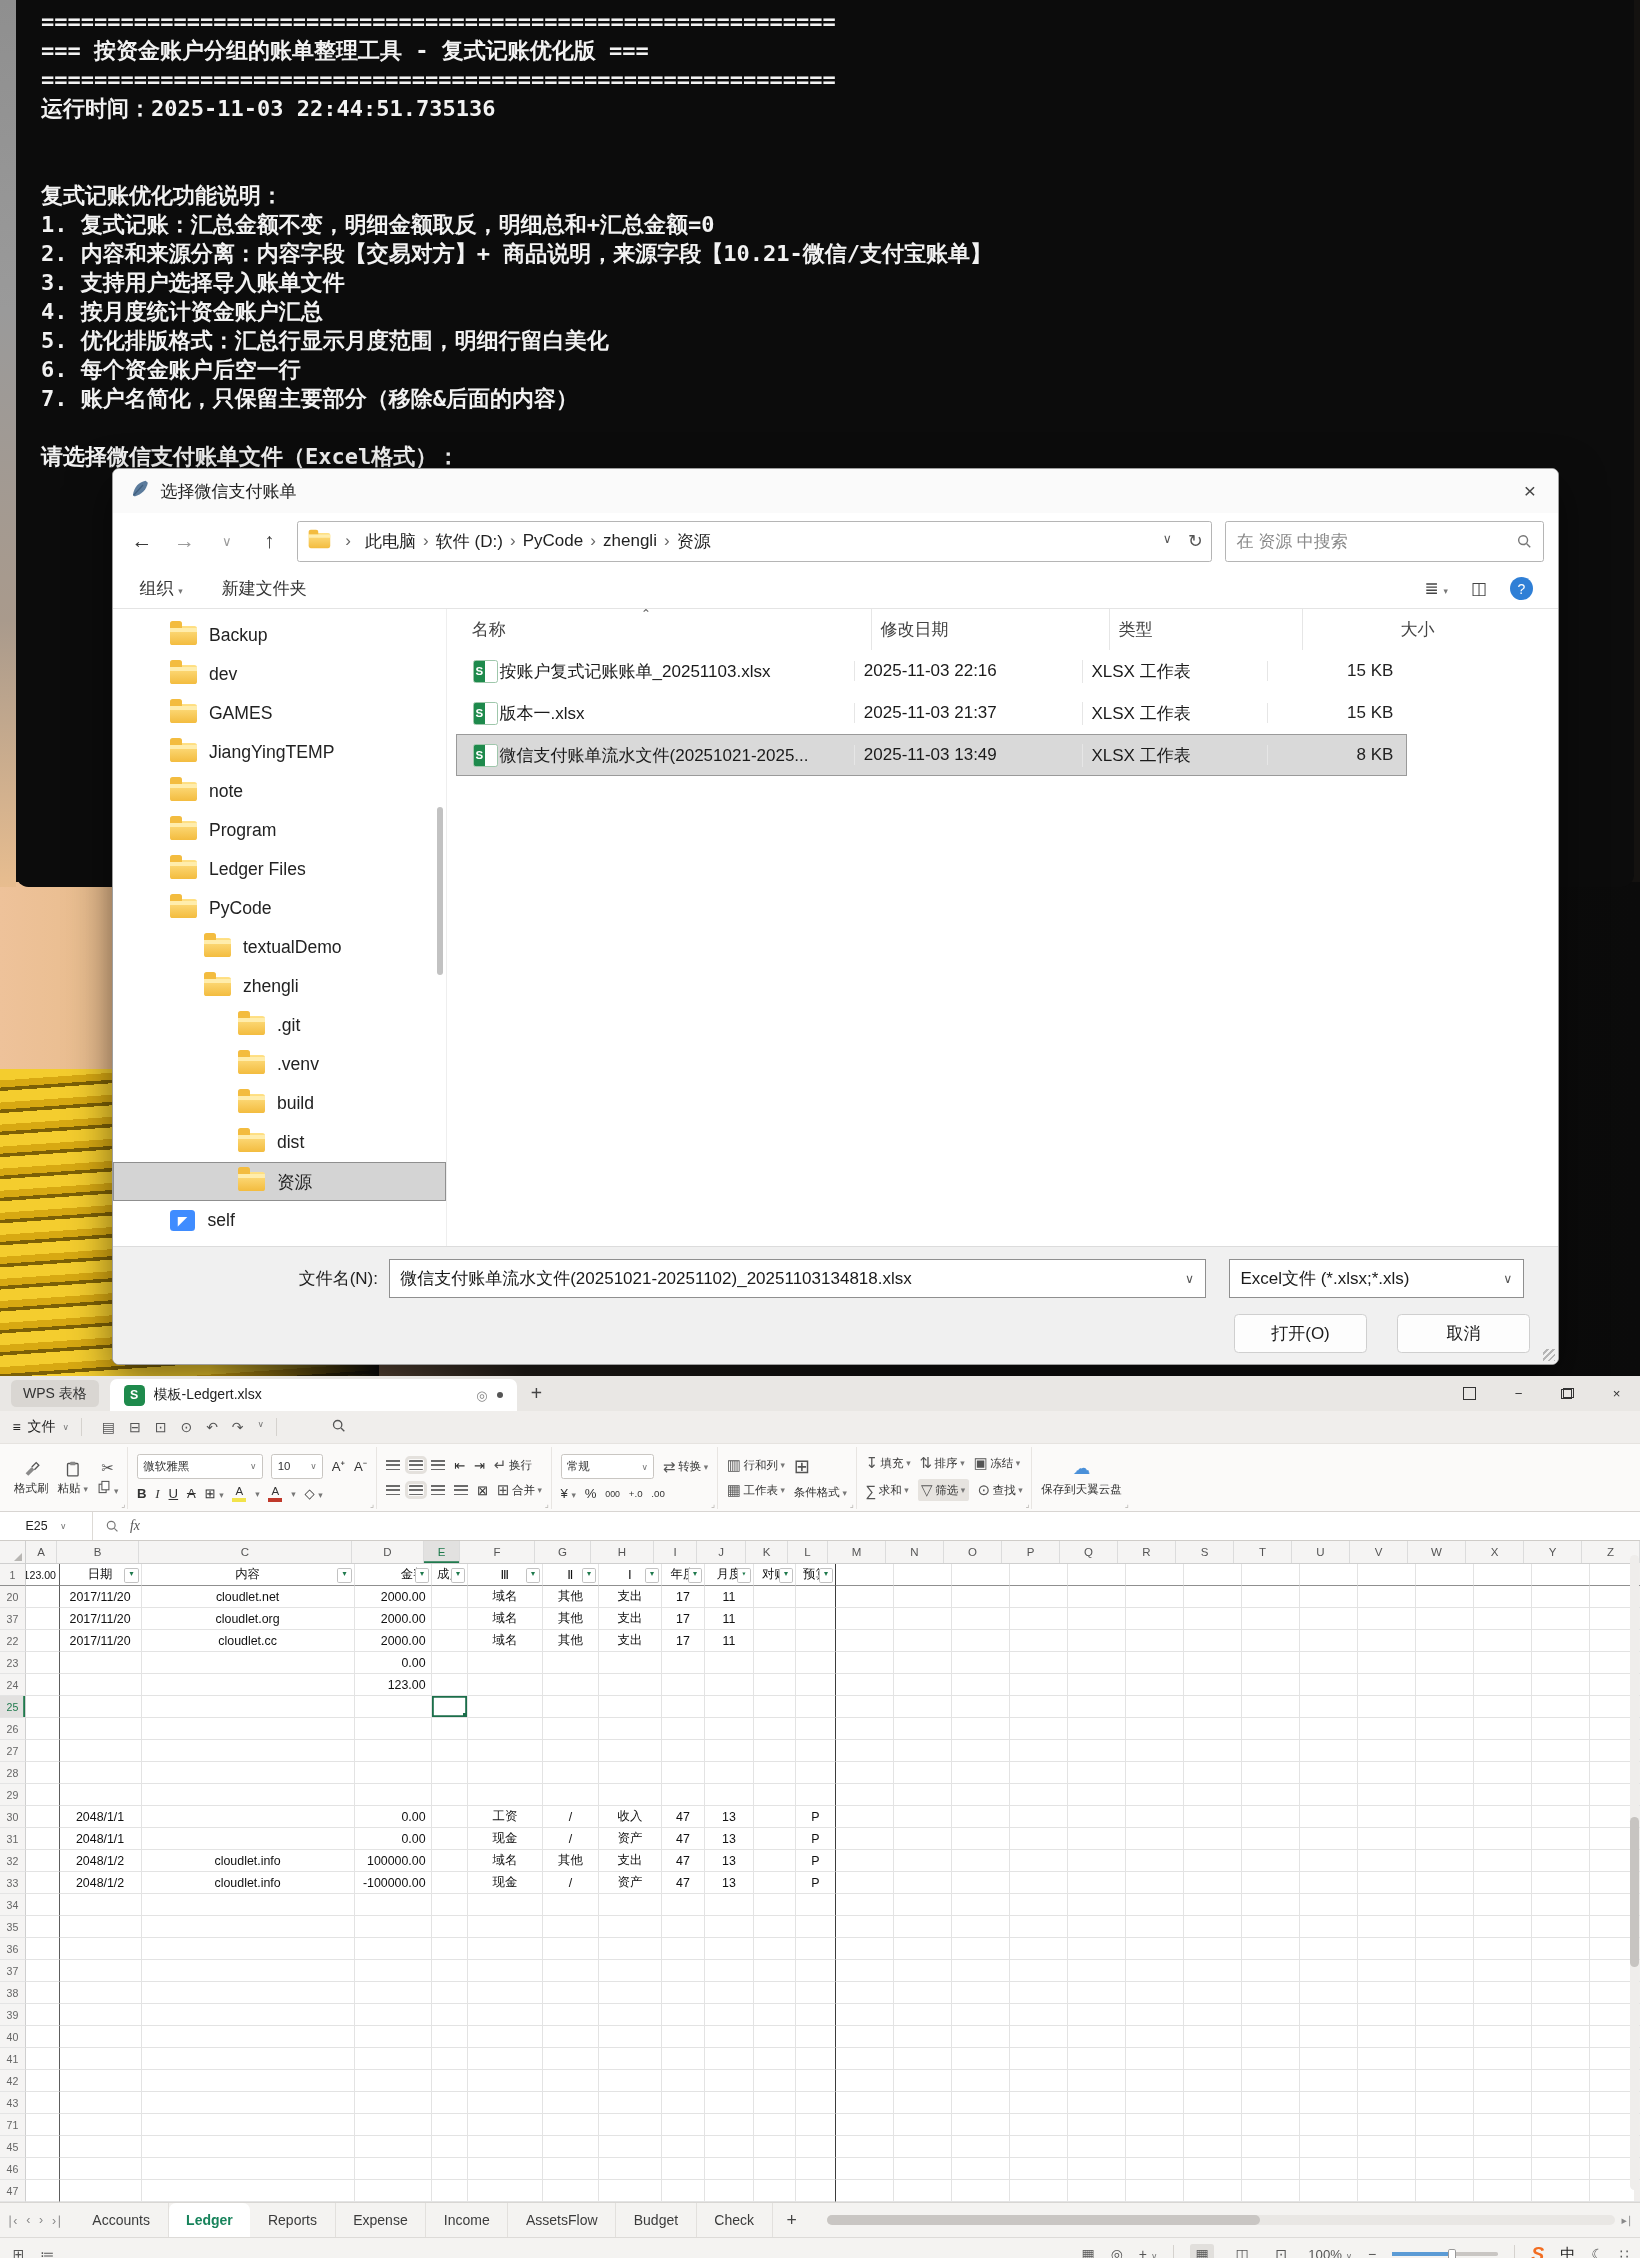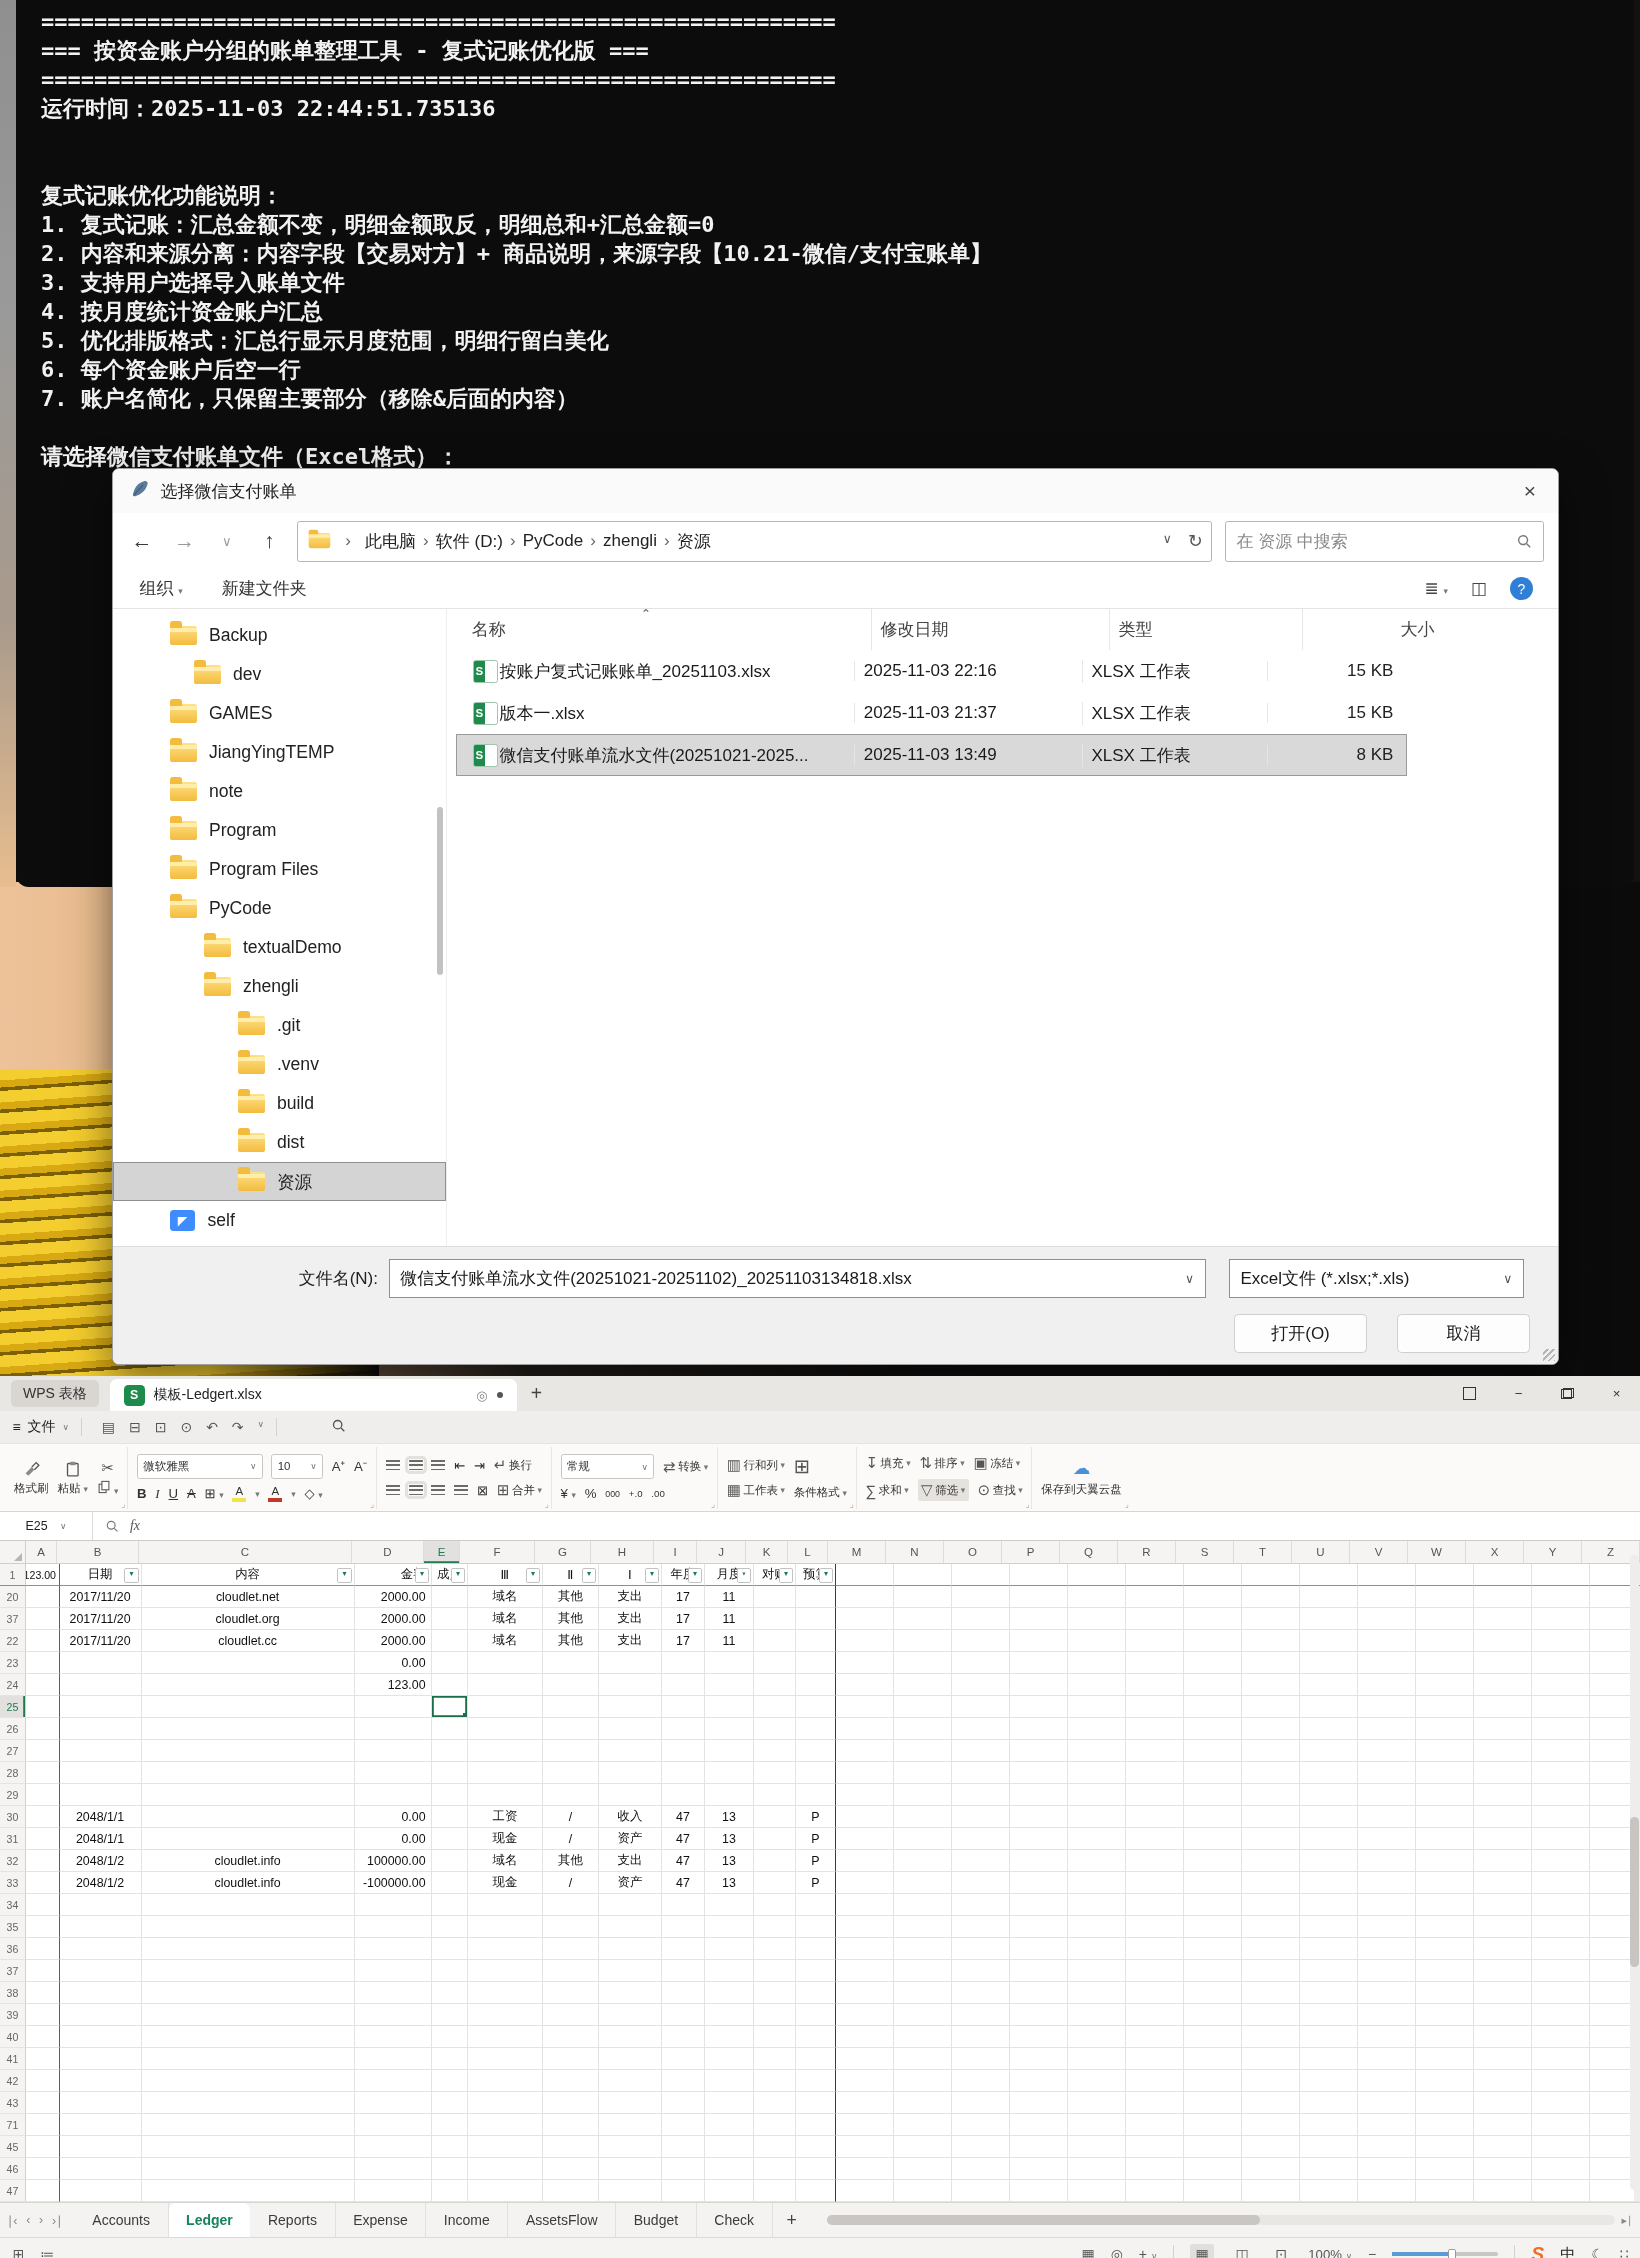--- a/index.html
+++ b/index.html
@@ -280,21 +280,21 @@
       <span style="font-size:17px">◫</span>
       <span class="hlp">?</span>
     </span>
   </div>
   <div class="dlg-body">
     <div class="tree">
         <div class="tree-item" style="padding-left: 56px;">
           <span class="folder-ic"></span>
           <span class="tree-label">Backup</span>
         </div>
-        <div class="tree-item" style="padding-left: 80px;">
+        <div class="tree-item" style="padding-left: 56px;">
           <span class="folder-ic"></span>
           <span class="tree-label">dev</span>
         </div>
         <div class="tree-item" style="padding-left: 56px;">
           <span class="folder-ic"></span>
           <span class="tree-label">GAMES</span>
         </div>
         <div class="tree-item" style="padding-left: 56px;">
           <span class="folder-ic"></span>
           <span class="tree-label">JiangYingTEMP</span>
@@ -302,21 +302,21 @@
         <div class="tree-item" style="padding-left: 56px;">
           <span class="folder-ic"></span>
           <span class="tree-label">note</span>
         </div>
         <div class="tree-item" style="padding-left: 56px;">
           <span class="folder-ic"></span>
           <span class="tree-label">Program</span>
         </div>
         <div class="tree-item" style="padding-left: 56px;">
           <span class="folder-ic"></span>
-          <span class="tree-label">Program Files</span>
+          <span class="tree-label">Ledger Files</span>
         </div>
         <div class="tree-item" style="padding-left: 56px;">
           <span class="folder-ic"></span>
           <span class="tree-label">PyCode</span>
         </div>
         <div class="tree-item" style="padding-left: 90px;">
           <span class="folder-ic"></span>
           <span class="tree-label">textualDemo</span>
         </div>
         <div class="tree-item" style="padding-left: 90px;">

